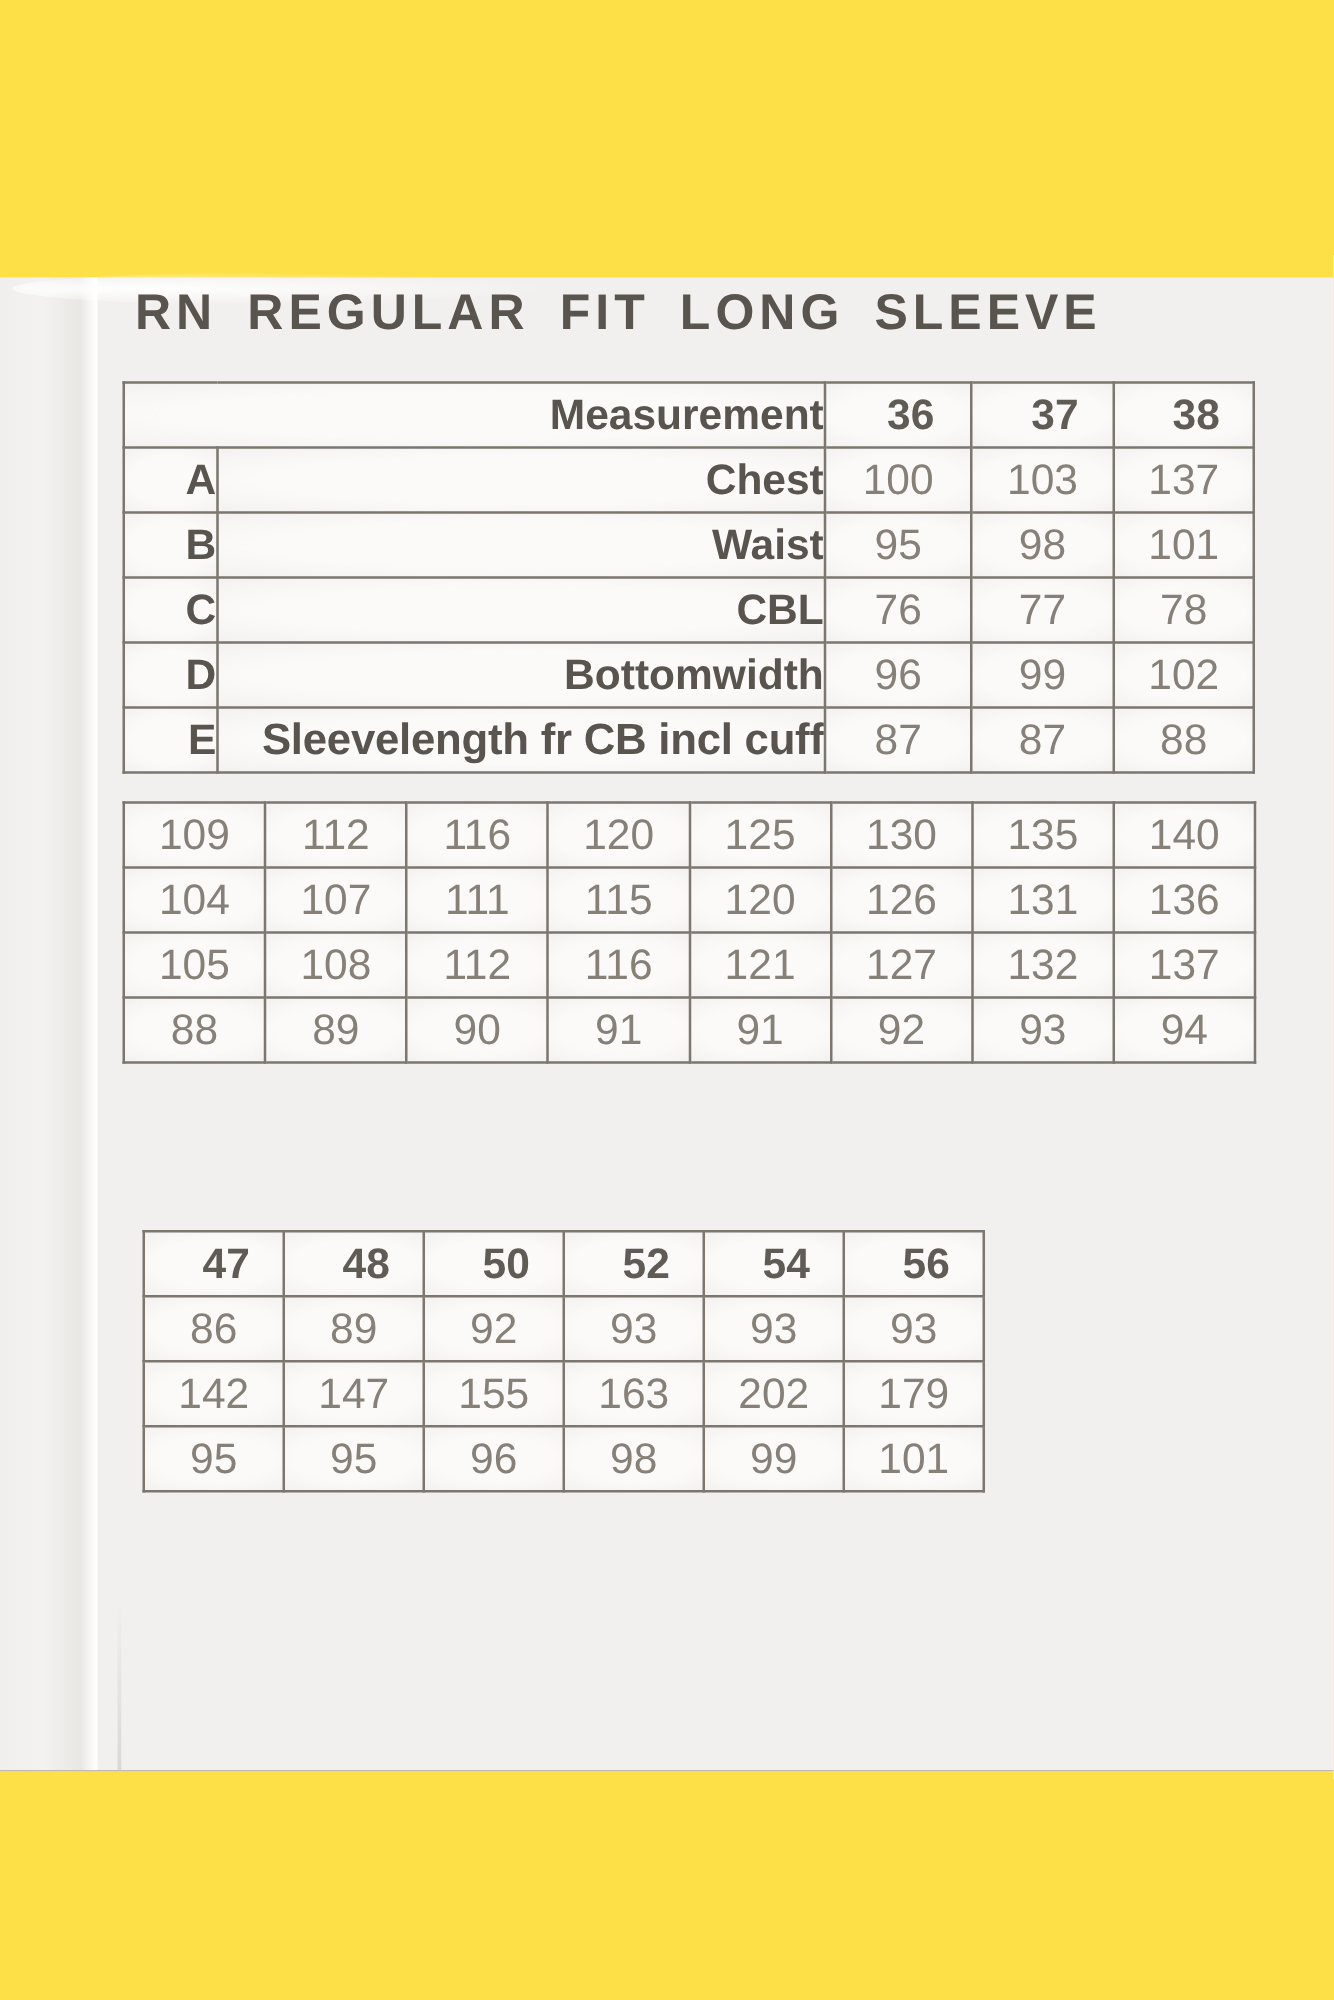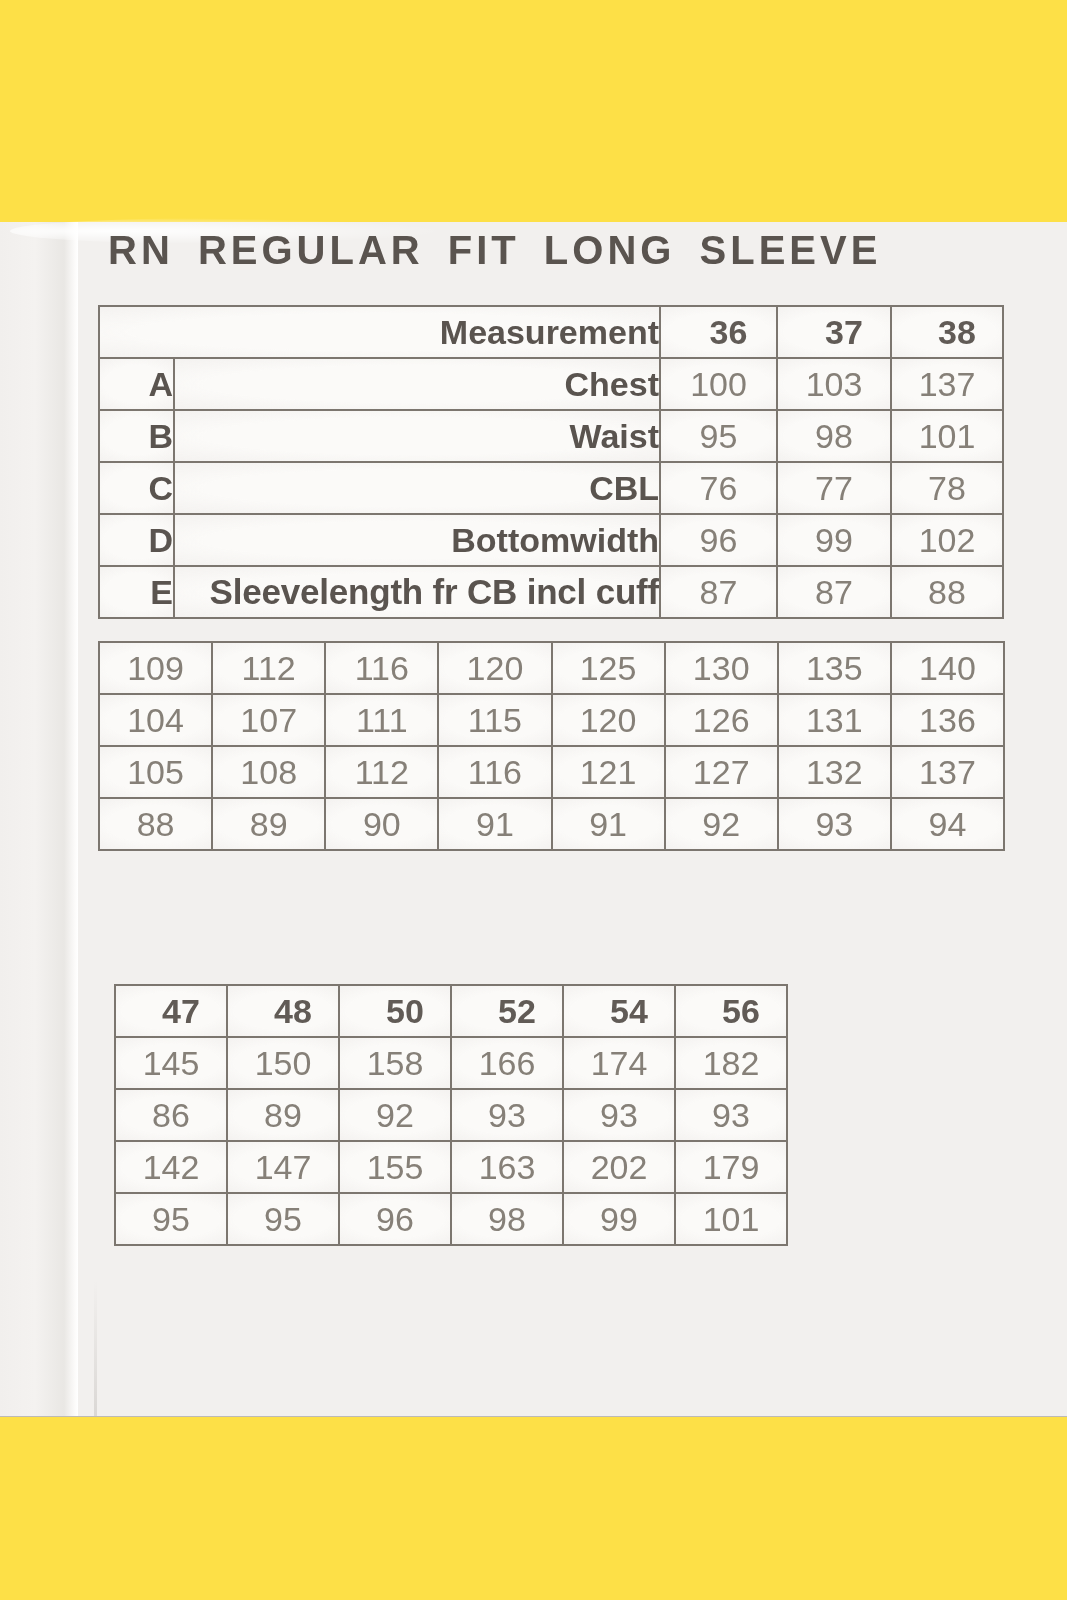--- a/index.html
+++ b/index.html
@@ -204,28 +204,20 @@
     <tbody>
         <tr>
           <td class="hnum">47</td>
           <td class="hnum">48</td>
           <td class="hnum">50</td>
           <td class="hnum">52</td>
           <td class="hnum">54</td>
           <td class="hnum">56</td>
         </tr>
         <tr>
-          <td class="num">145</td>
-          <td class="num">150</td>
-          <td class="num">158</td>
-          <td class="num">166</td>
-          <td class="num">174</td>
-          <td class="num">182</td>
-        </tr>
-        <tr>
           <td class="num">86</td>
           <td class="num">89</td>
           <td class="num">92</td>
           <td class="num">93</td>
           <td class="num">93</td>
           <td class="num">93</td>
         </tr>
         <tr>
           <td class="num">142</td>
           <td class="num">147</td>

